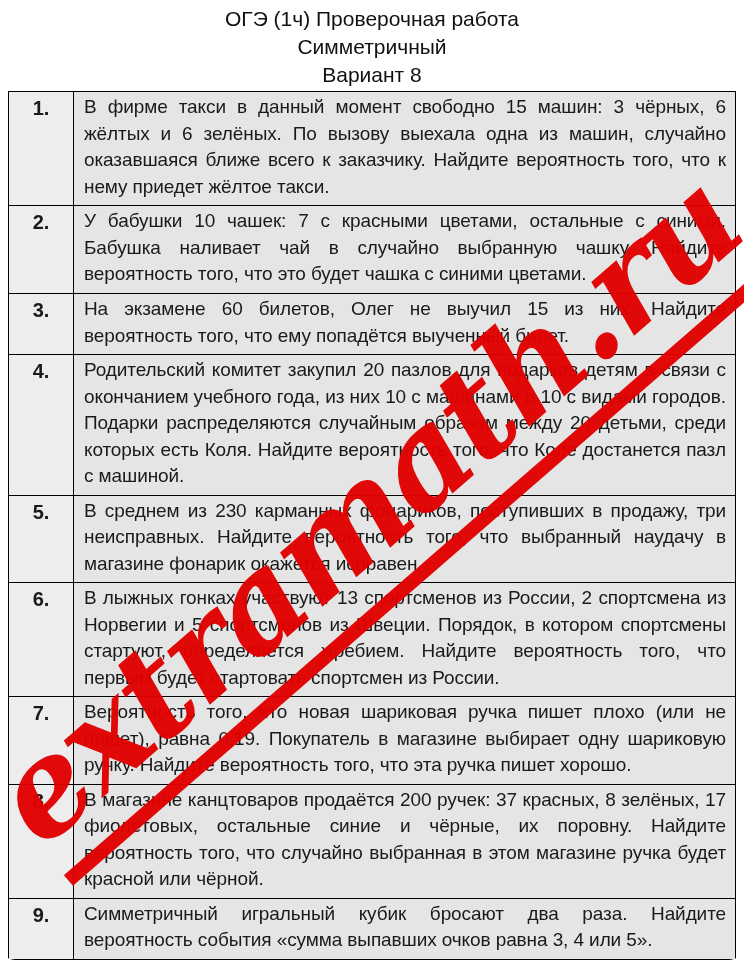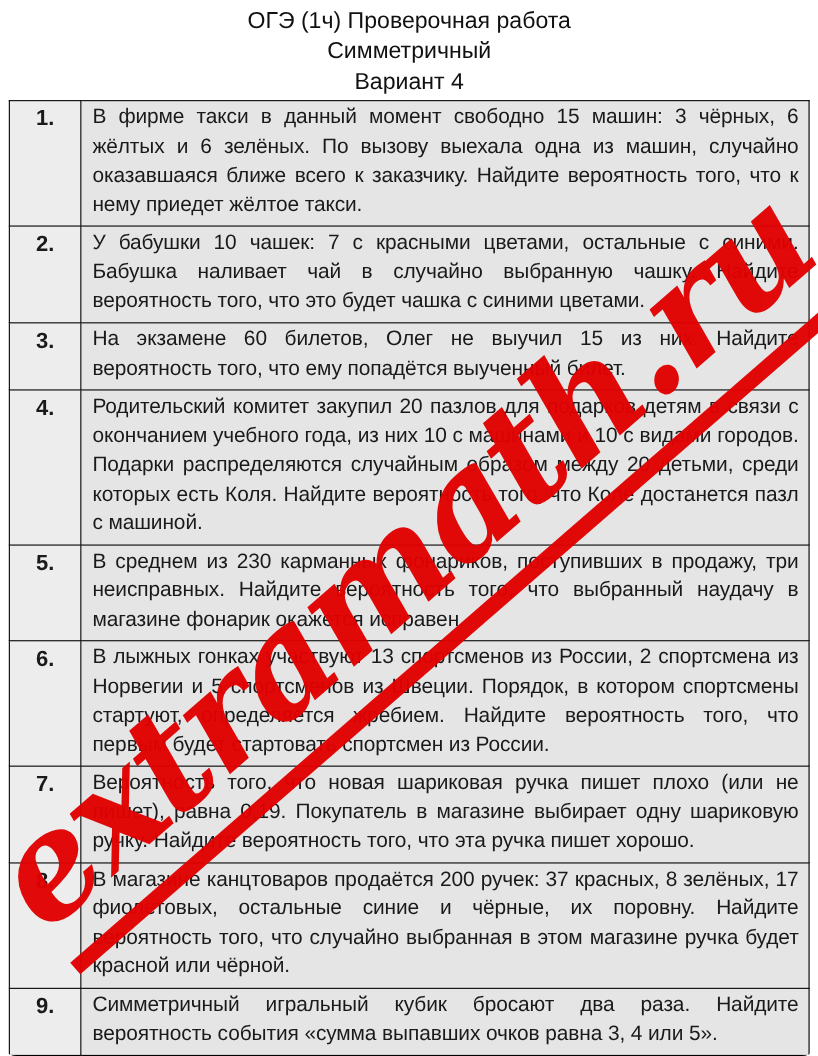--- a/index.html
+++ b/index.html
@@ -91,21 +91,21 @@
   }
 </style>
 </head>
 <body>
 
 <div class="page">
 
   <div class="titles">
     <div>ОГЭ (1ч) Проверочная работа</div>
     <div>Симметричный</div>
-    <div>Вариант 4</div>
+    <div>Вариант 8</div>
   </div>
 
   <table class="problems">
     <tbody>
       <tr>
         <td class="num">1.</td>
         <td class="txt">В фирме такси в данный момент свободно 15 машин: 3 чёрных, 6 жёлтых и 6 зелёных. По вызову выехала одна из машин, случайно оказавшаяся ближе всего к заказчику. Найдите вероятность того, что к нему приедет жёлтое такси.</td>
       </tr>
       <tr>
         <td class="num">2.</td>

